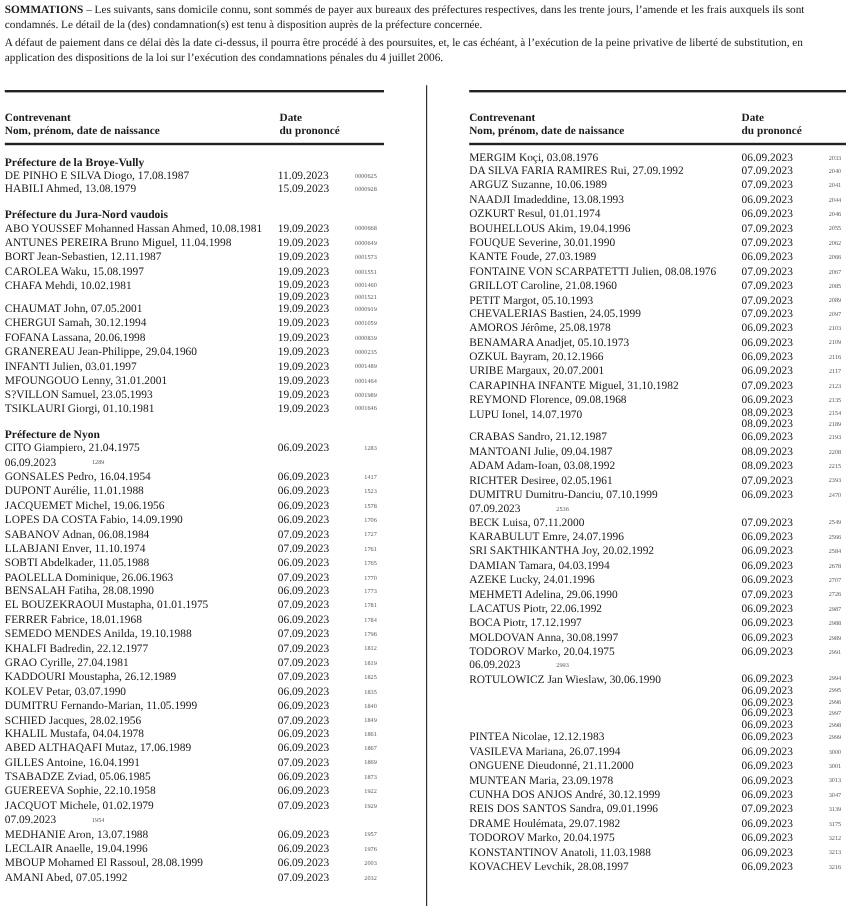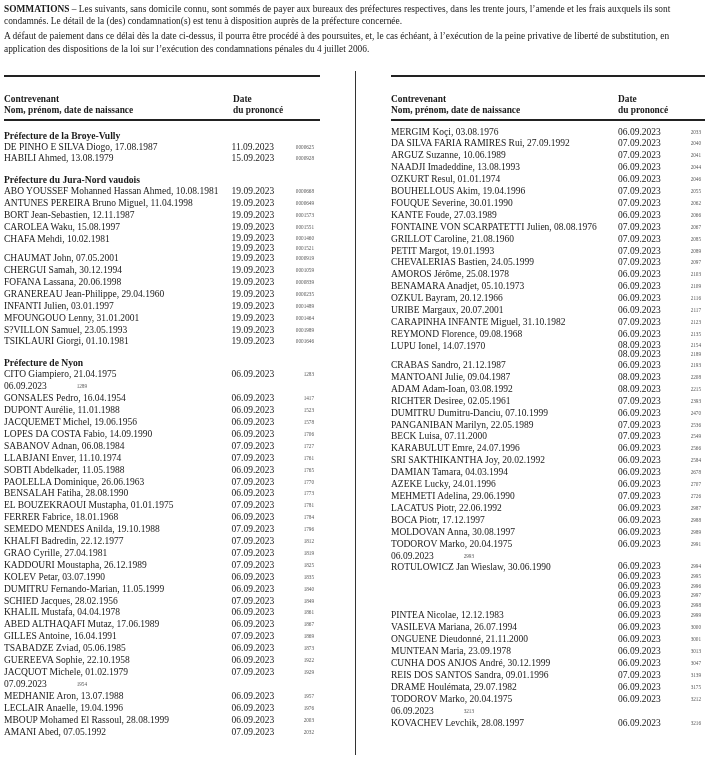--- a/index.html
+++ b/index.html
@@ -594,21 +594,21 @@
       <div class="row">
         <div class="name">GRILLOT Caroline, 21.08.1960</div>
         <div class="dates">
           <div>07.09.2023</div>
         </div>
         <div class="refs">
           <div>2085</div>
         </div>
       </div>
       <div class="row">
-        <div class="name">PETIT Margot, 19.01.1993</div>
+        <div class="name">PETIT Margot, 05.10.1993</div>
         <div class="dates">
           <div>07.09.2023</div>
         </div>
         <div class="refs">
           <div>2089</div>
         </div>
       </div>
       <div class="row">
         <div class="name">CHEVALERIAS Bastien, 24.05.1999</div>
         <div class="dates">
@@ -722,21 +722,20 @@
       <div class="row">
         <div class="name">DUMITRU Dumitru-Danciu, 07.10.1999</div>
         <div class="dates">
           <div>06.09.2023</div>
         </div>
         <div class="refs">
           <div>2470</div>
         </div>
       </div>
       <div class="row">
-        <div class="name">PANGANIBAN Marilyn, 22.05.1989</div>
         <div class="dates">
           <div>07.09.2023</div>
         </div>
         <div class="refs">
           <div>2536</div>
         </div>
       </div>
       <div class="row">
         <div class="name">BECK Luisa, 07.11.2000</div>
         <div class="dates">
@@ -918,20 +917,21 @@
       <div class="row">
         <div class="name">TODOROV Marko, 20.04.1975</div>
         <div class="dates">
           <div>06.09.2023</div>
         </div>
         <div class="refs">
           <div>3212</div>
         </div>
       </div>
       <div class="row">
+        <div class="name">KONSTANTINOV Anatoli, 11.03.1988</div>
         <div class="dates">
           <div>06.09.2023</div>
         </div>
         <div class="refs">
           <div>3213</div>
         </div>
       </div>
       <div class="row">
         <div class="name">KOVACHEV Levchik, 28.08.1997</div>
         <div class="dates">

